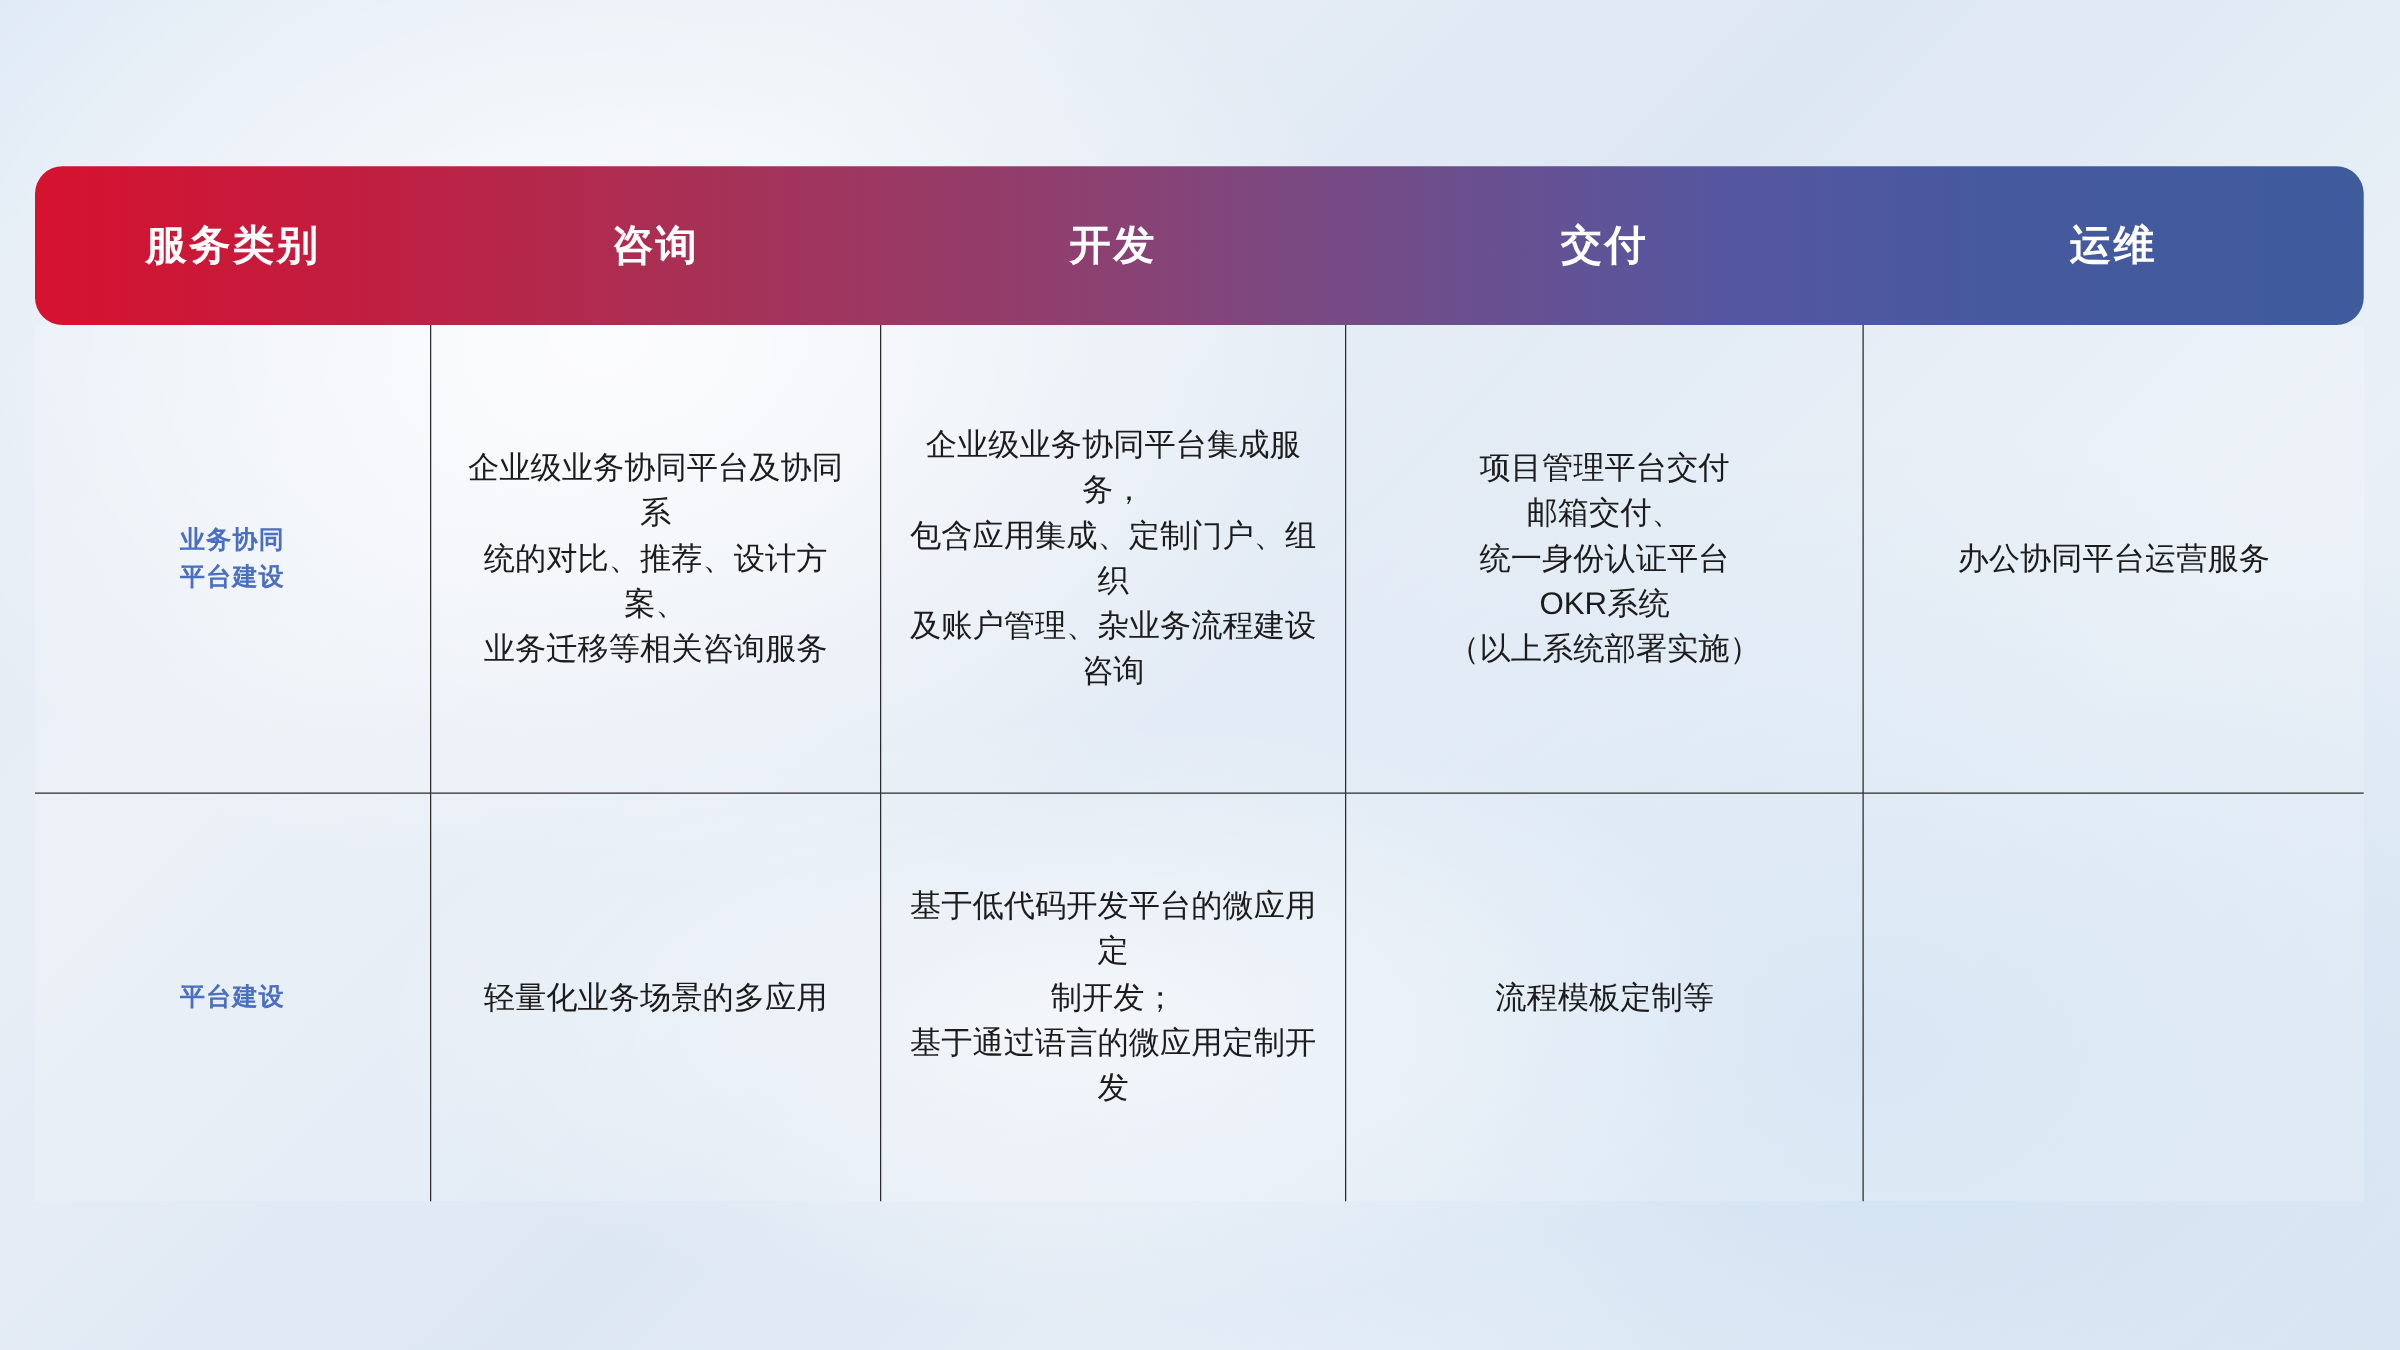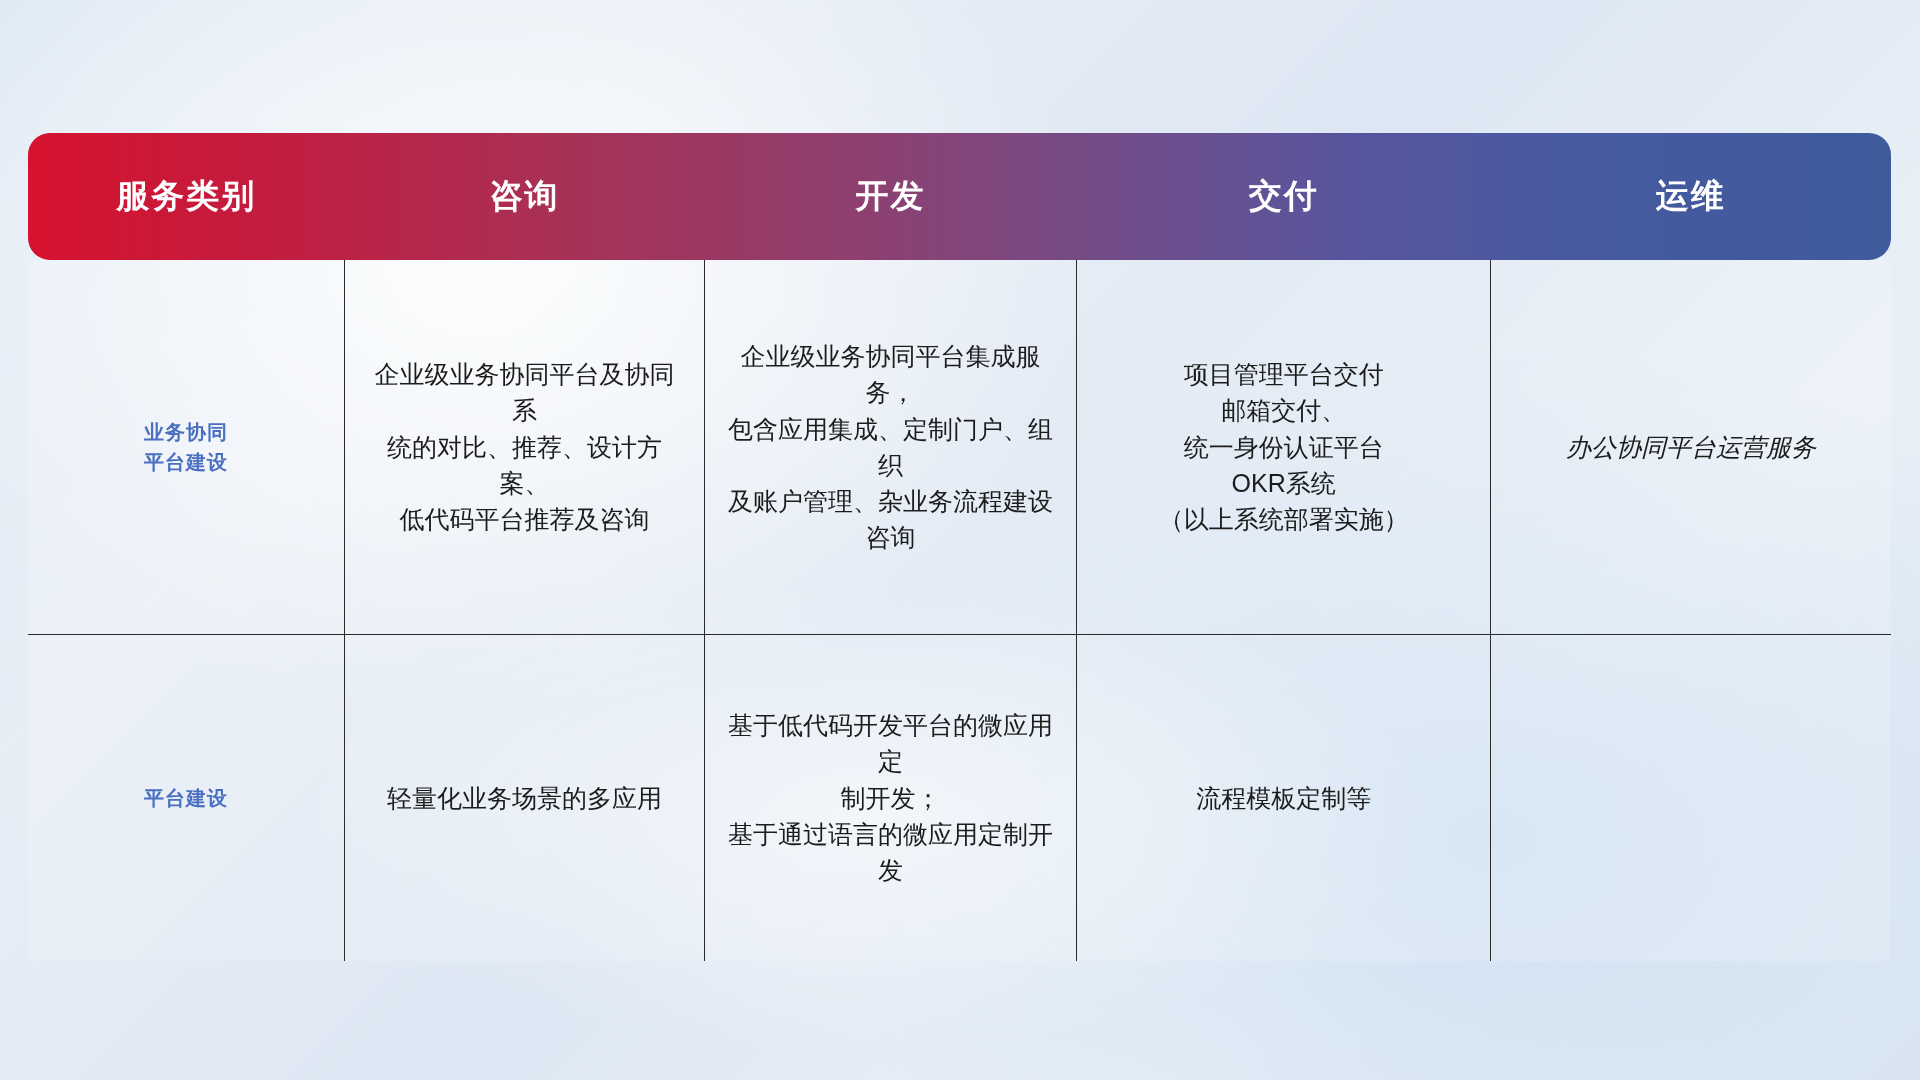--- a/index.html
+++ b/index.html
@@ -109,21 +109,20 @@
     color: #1c1c1c;
     line-height: 1.45;
     padding: 14px 18px;
   }
   tbody tr td:first-child {
     border-left: none;
     border-right: 1.5px solid #2b2b2b;
   }
   tbody tr td:last-child {
     border-right: none;
-    font-style: italic;
   }
   tbody tr:last-child td {
     border-bottom: none;
   }
   
   td.cat {
     font-size: 20px;
     font-weight: bold;
     color: #4a6fc0;
     letter-spacing: 1px;
@@ -185,21 +184,21 @@
     </thead>
     <tbody>
       <tr class="row-1">
         <td class="cat">
           <span class="cell-text">业务协同
 平台建设</span>
         </td>
         <td>
           <span class="cell-text">企业级业务协同平台及协同系
 统的对比、推荐、设计方案、
-低代码平台推荐及咨询</span>
+业务迁移等相关咨询服务</span>
         </td>
         <td>
           <span class="cell-text">企业级业务协同平台集成服务，
 包含应用集成、定制门户、组织
 及账户管理、杂业务流程建设咨询</span>
         </td>
         <td>
           <span class="cell-text">项目管理平台交付
 邮箱交付、
 统一身份认证平台

